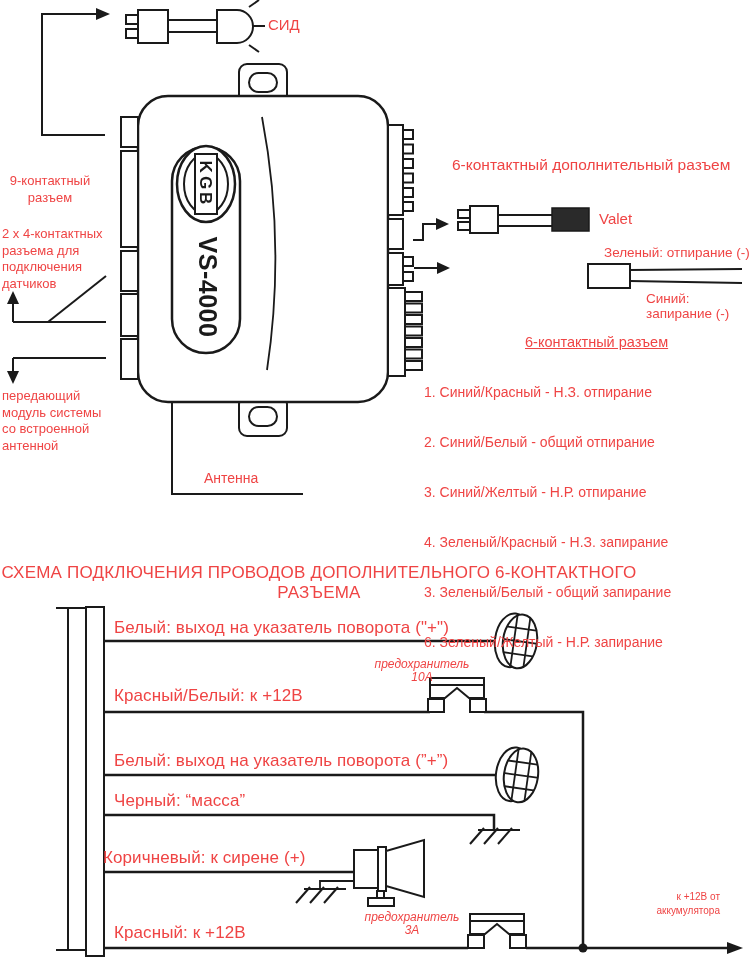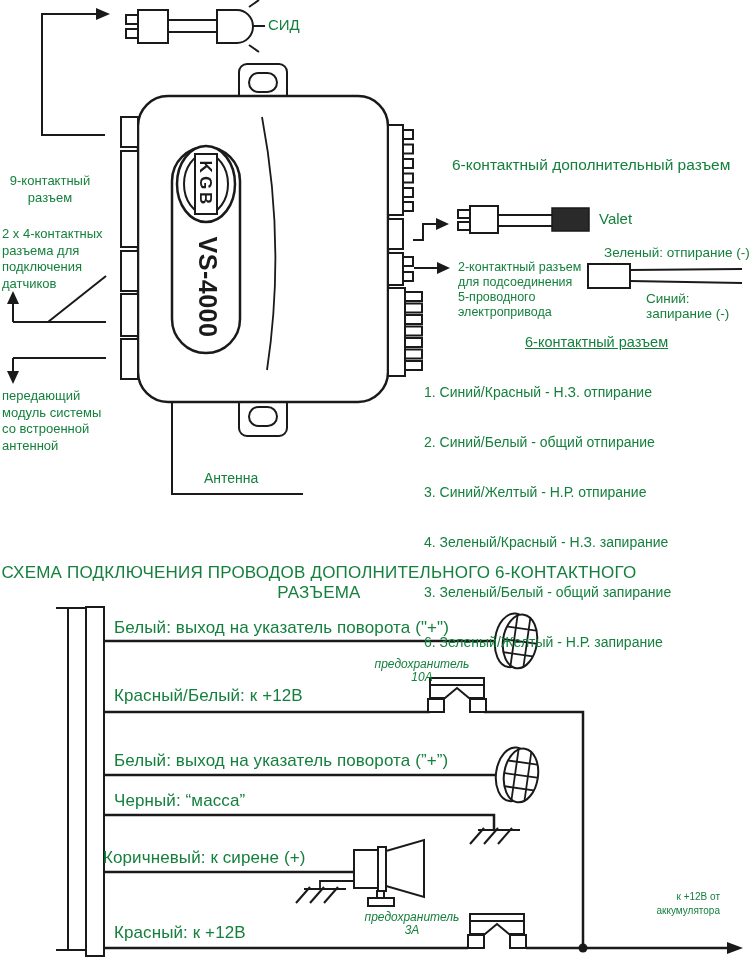--- a/index.html
+++ b/index.html
@@ -1,19 +1,19 @@
 <!DOCTYPE html>
 <html><head>
 <meta charset="utf-8">
 <style>
   html,body{margin:0;padding:0;background:#fff;}
   #canvas{position:relative;width:750px;height:964px;background:#fff;overflow:hidden;
           font-family:"Liberation Sans","DejaVu Sans",sans-serif;color:#1a1a1a;}
   #art{position:absolute;left:0;top:0;}
-  .lbl{position:absolute;color:#15803d;white-space:pre-line;}
+  .lbl{position:absolute;color:#ef4444;white-space:pre-line;}
   .t13{font-size:13px;line-height:1.28;}
   .t14{font-size:14px;}
   .t15{font-size:15px;}
   .wirelbl{font-size:17px;letter-spacing:0.1px;}
   .fuselbl{font-size:12px;font-style:italic;text-align:center;line-height:1.12;width:100px;}
   .battlbl{font-size:10px;text-align:right;line-height:1.4;width:125px;}
   .title{width:638px;text-align:center;font-weight:normal;font-size:17px;letter-spacing:0.2px;}
   .underline{text-decoration:underline;}
   .pinlist{font-size:14px;line-height:25px;}
 </style>
@@ -207,24 +207,20 @@
 подключения
 датчиков</div>
   <div class="lbl t13" style="left:2px;top:388px;">передающий
 модуль системы
 со встроенной
 антенной</div>
   <div class="lbl t14" style="left:204px;top:470px;">Антенна</div>
 
   <div class="lbl" style="left:452px;top:156px;font-size:15.5px;">6-контактный дополнительный разъем</div>
   <div class="lbl t15" style="left:599px;top:210px;">Valet</div>
-  <div class="lbl" style="left:458px;top:260px;font-size:12.5px;line-height:1.2;">2-контактный разъем
-для подсоединения
-5-проводного
-электропривода</div>
   <div class="lbl" style="left:604px;top:245px;font-size:13.5px;">Зеленый: отпирание (-)</div>
   <div class="lbl" style="left:606px;top:291px;font-size:13.5px;margin-left:40px;">Синий: запирание (-)</div>
 
   <div class="lbl underline" style="left:482px;top:334px;font-size:14.5px;margin-left:43px;">6-контактный разъем</div>
   <div class="lbl pinlist" style="left:424px;top:355px;">
     <div>1. Синий/Красный - Н.З. отпирание</div>
     <div>2. Синий/Белый - общий отпирание</div>
     <div>3. Синий/Желтый - Н.Р. отпирание</div>
     <div>4. Зеленый/Красный - Н.З. запирание</div>
     <div>3. Зеленый/Белый - общий запирание</div>

